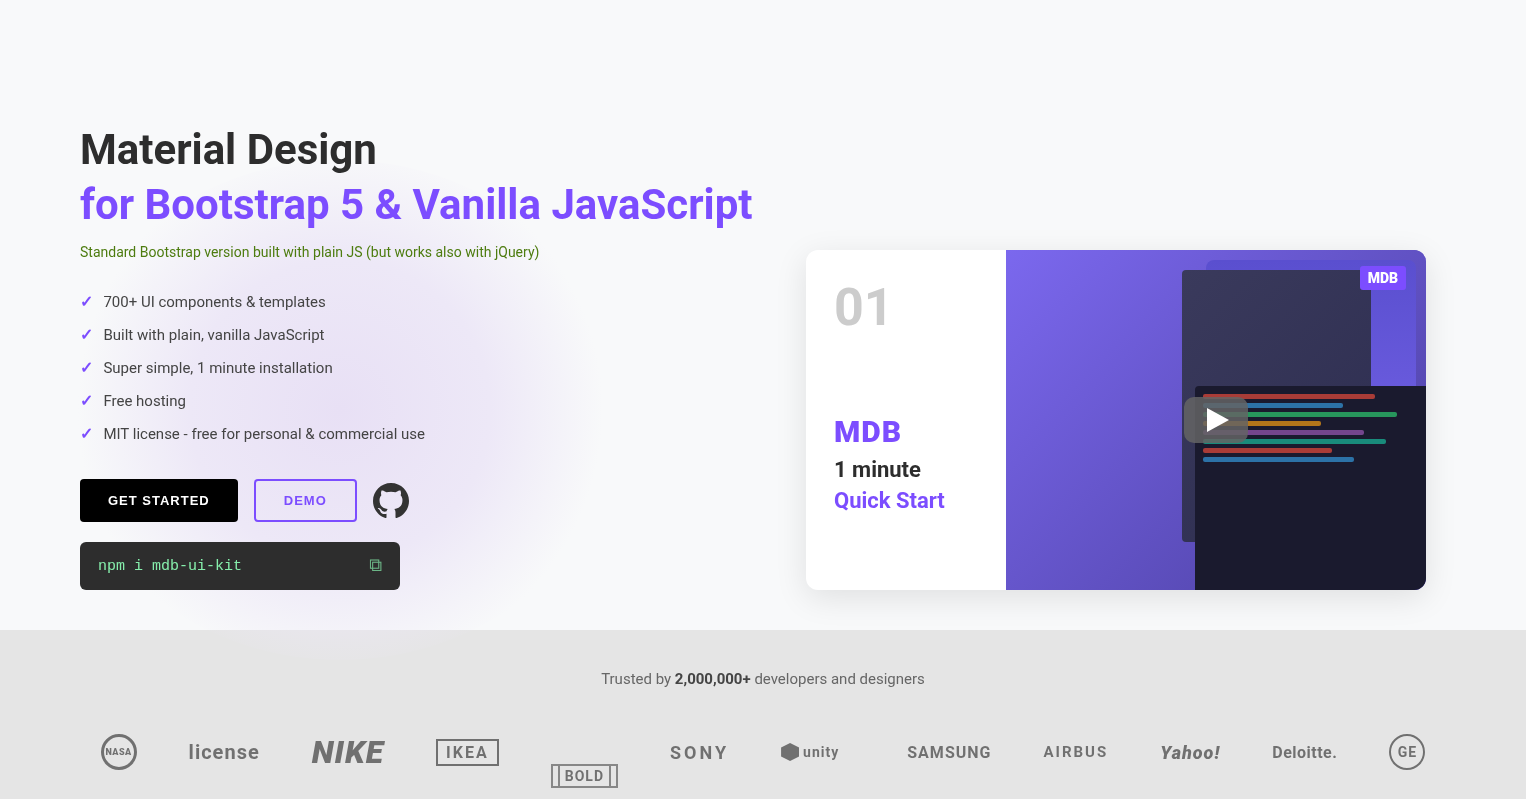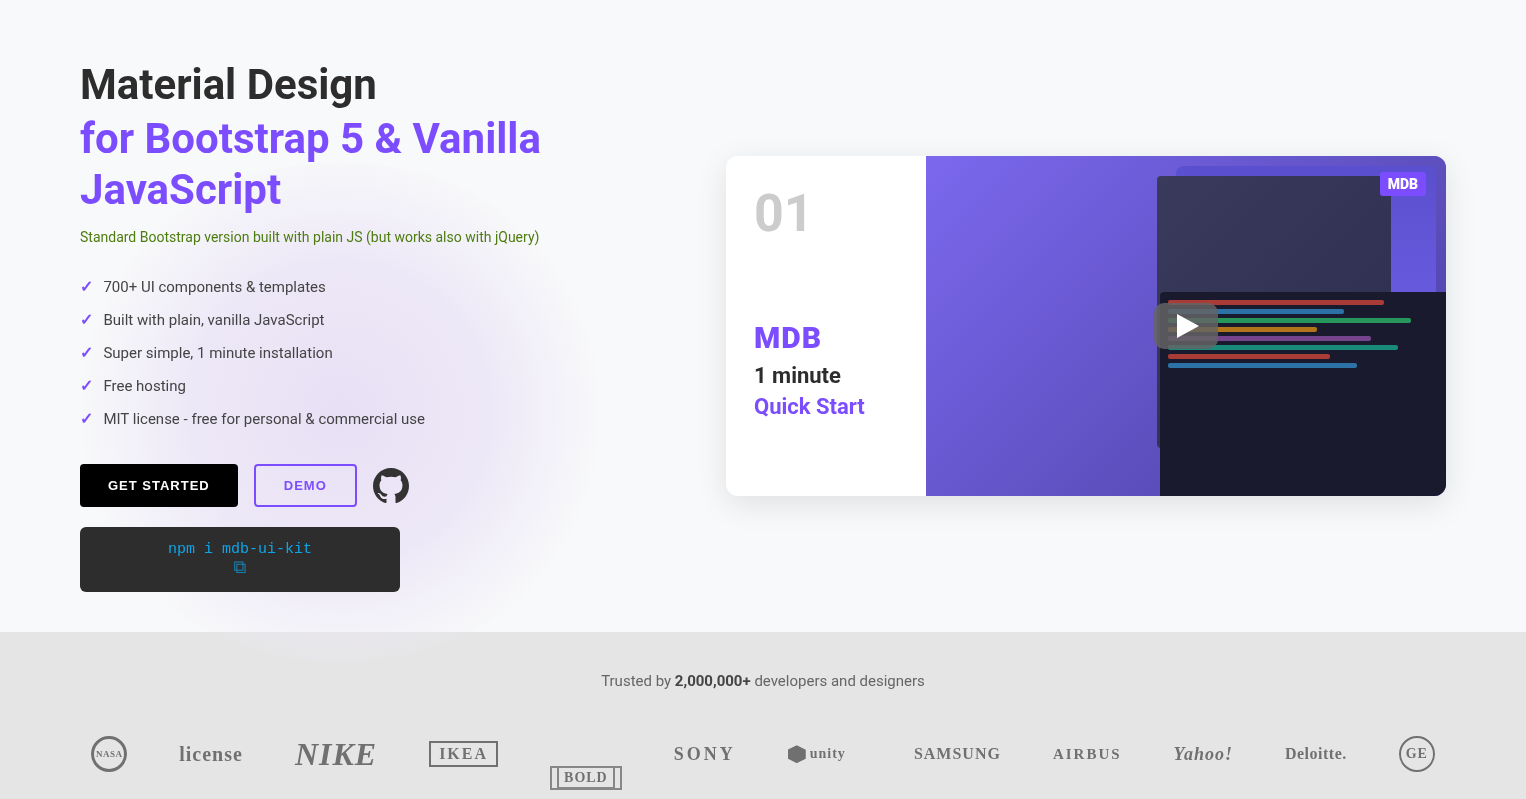--- a/index.html
+++ b/index.html
@@ -5,21 +5,21 @@
     * { margin: 0; padding: 0; box-sizing: border-box; }
     body {
       font-family: -apple-system, BlinkMacSystemFont, 'Segoe UI', Roboto, sans-serif;
       background-color: #f8f9fa;
       min-height: 799px;
       overflow-x: hidden;
     }
 
     .hero-section {
       display: flex;
-      align-items: center;
+      align-items: flex-end;
       padding: 60px 80px 40px 80px;
       position: relative;
       min-height: 630px;
       background: #f8f9fa;
     }
 
     .hero-section::before {
       content: '';
       position: absolute;
       bottom: -30px;
@@ -117,28 +117,27 @@
     .github-icon {
       width: 36px;
       height: 36px;
       cursor: pointer;
     }
 
     .code-block {
       display: flex;
       align-items: center;
       background: #2d2d2d;
-      color: #0ea5e9;
+      color: #86efac;
       padding: 14px 18px;
       border-radius: 6px;
       font-family: 'Courier New', monospace;
       font-size: 15px;
       width: 320px;
       justify-content: space-between;
-      flex-direction: column;
     }
 
     .copy-icon {
       cursor: pointer;
       opacity: 0.7;
       font-size: 18px;
     }
 
     .hero-right {
       flex: 0 0 640px;
@@ -146,21 +145,21 @@
       z-index: 1;
       margin-left: 40px;
     }
 
     .video-card {
       background: white;
       border-radius: 12px;
       box-shadow: 0 8px 32px rgba(0,0,0,0.10);
       overflow: hidden;
       display: flex;
-      width: 720px;
+      width: 620px;
       height: 340px;
       position: relative;
     }
 
     .video-left {
       width: 200px;
       padding: 32px 28px;
       display: flex;
       flex-direction: column;
       justify-content: flex-start;
@@ -282,21 +281,20 @@
       padding: 0 40px;
     }
 
     .logo-item {
       opacity: 0.65;
       font-size: 18px;
       font-weight: 700;
       color: #333;
       letter-spacing: 1px;
       white-space: nowrap;
-      font-family: Liberation Serif, serif;
     }
 
     .logo-nasa {
       display: flex;
       flex-direction: column;
       align-items: center;
     }
 
     .nasa-circle {
       width: 36px;

